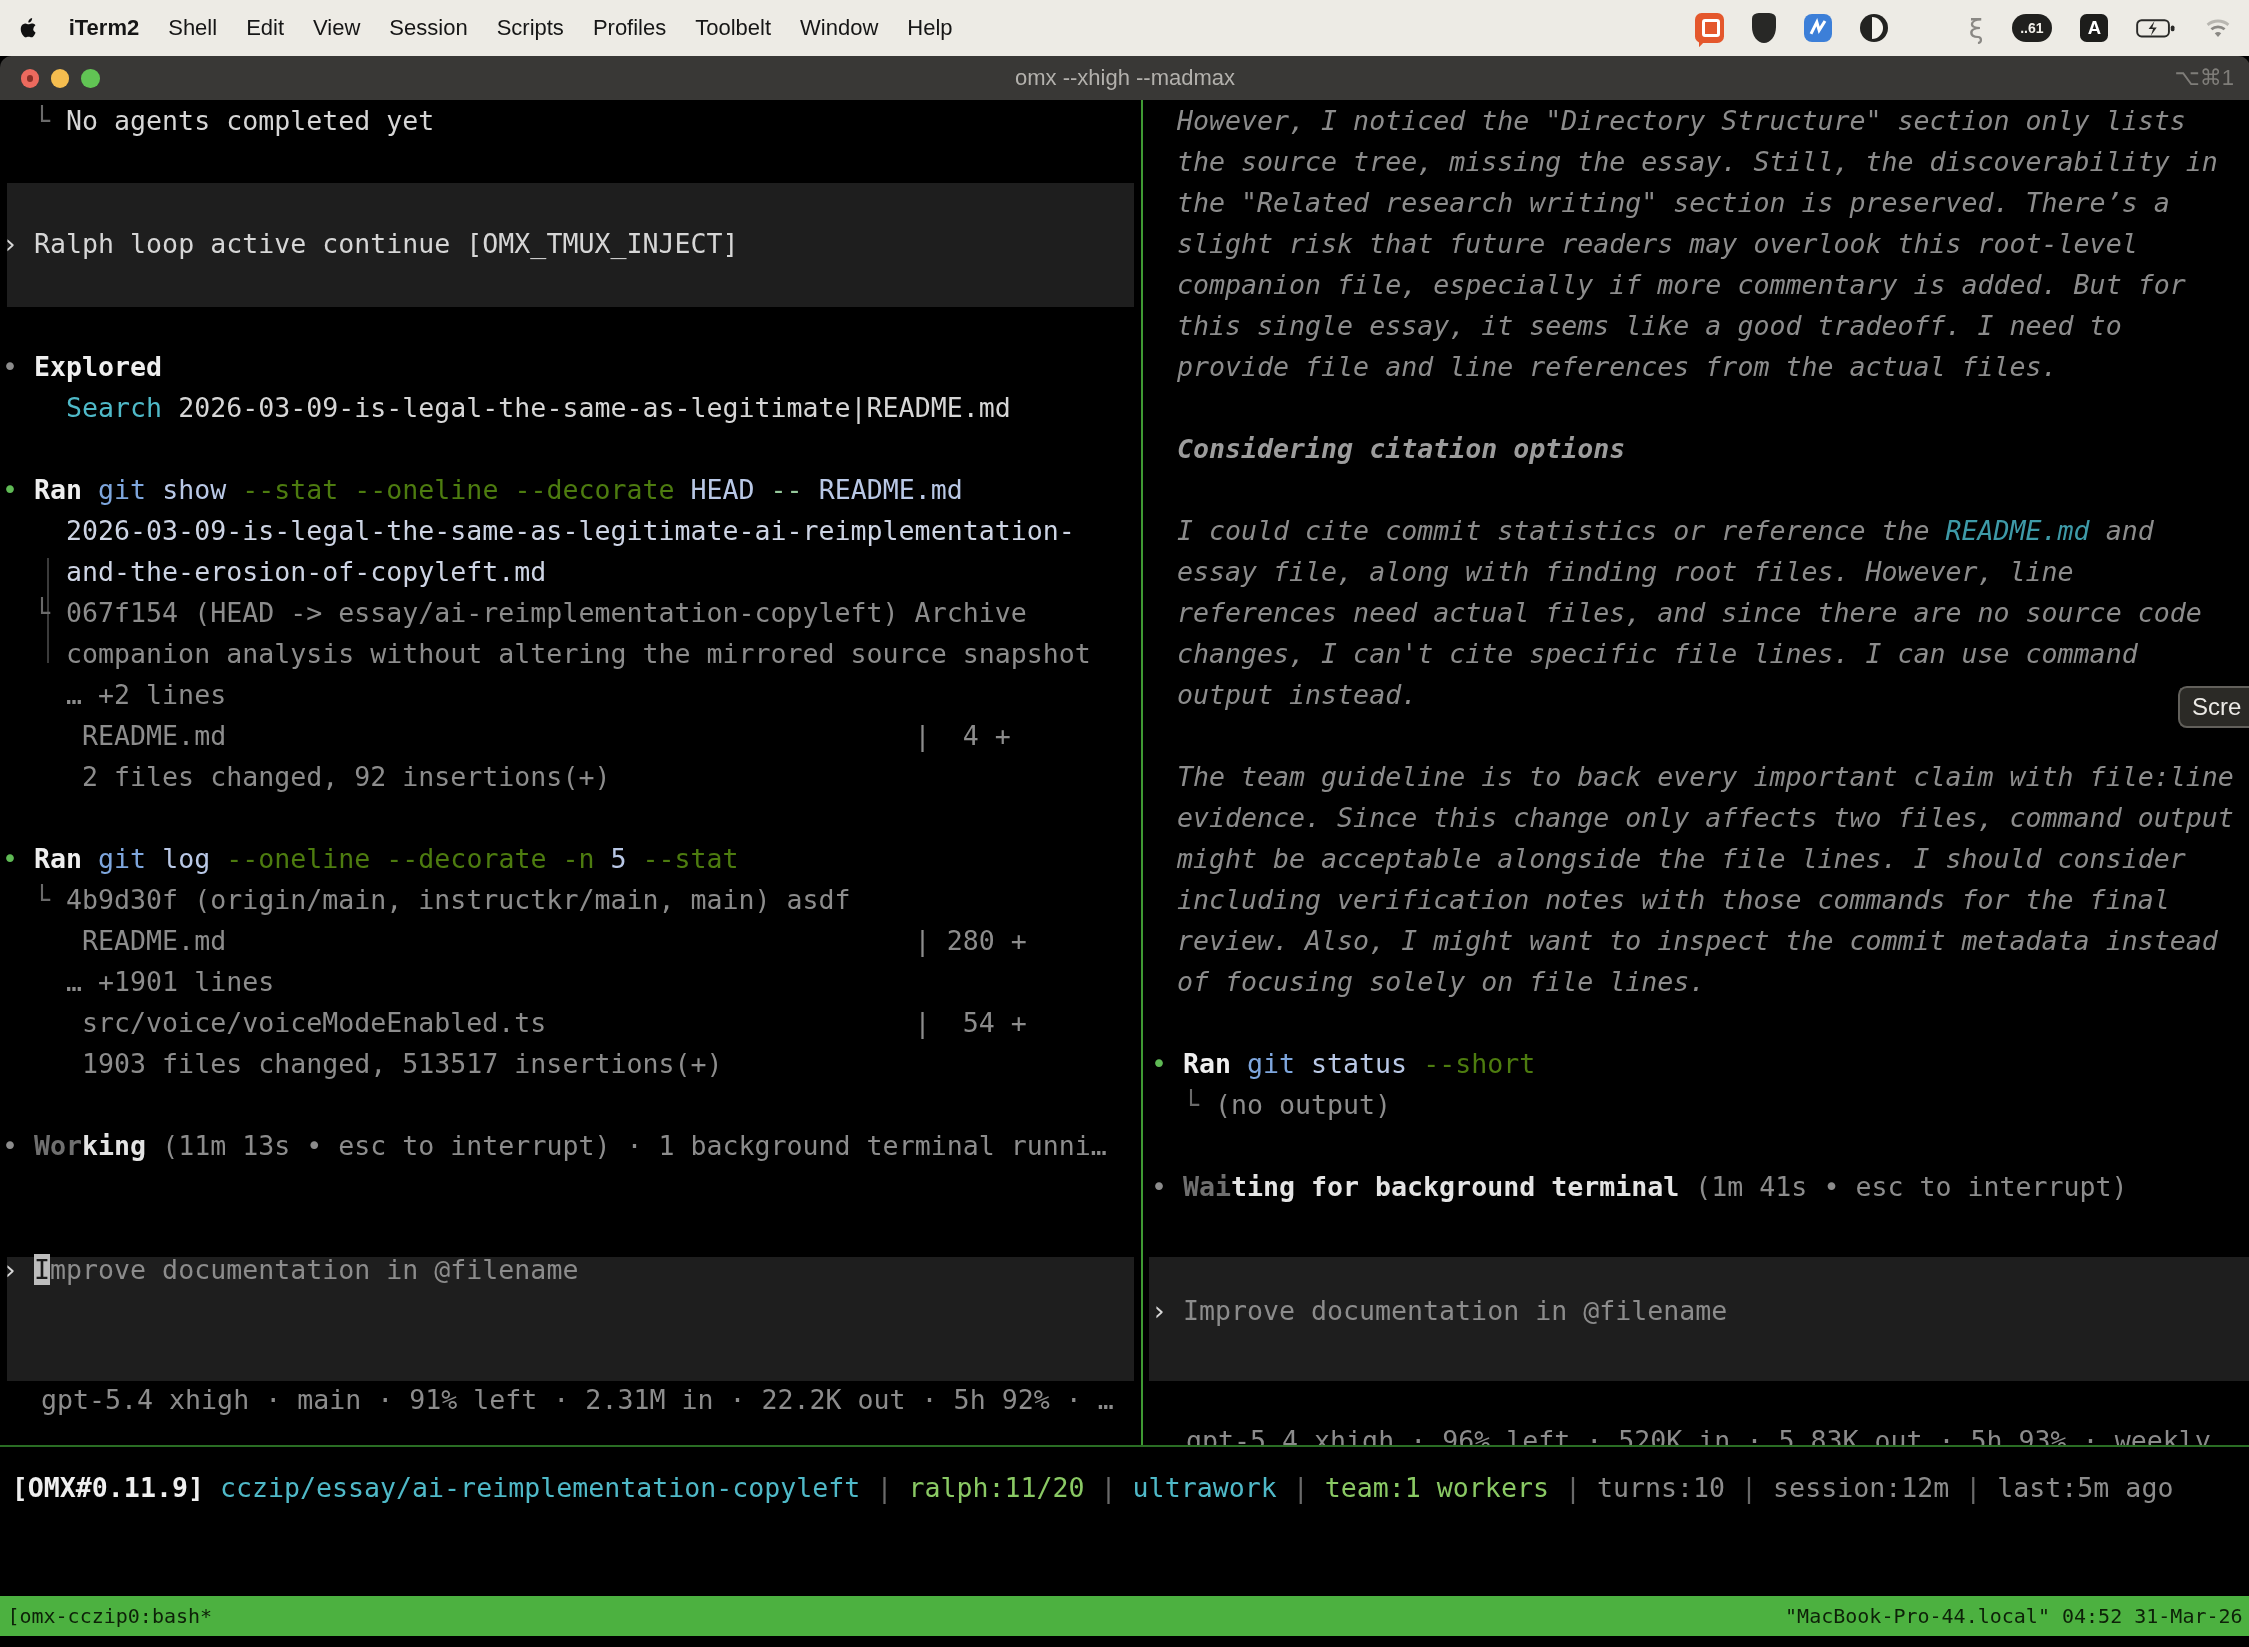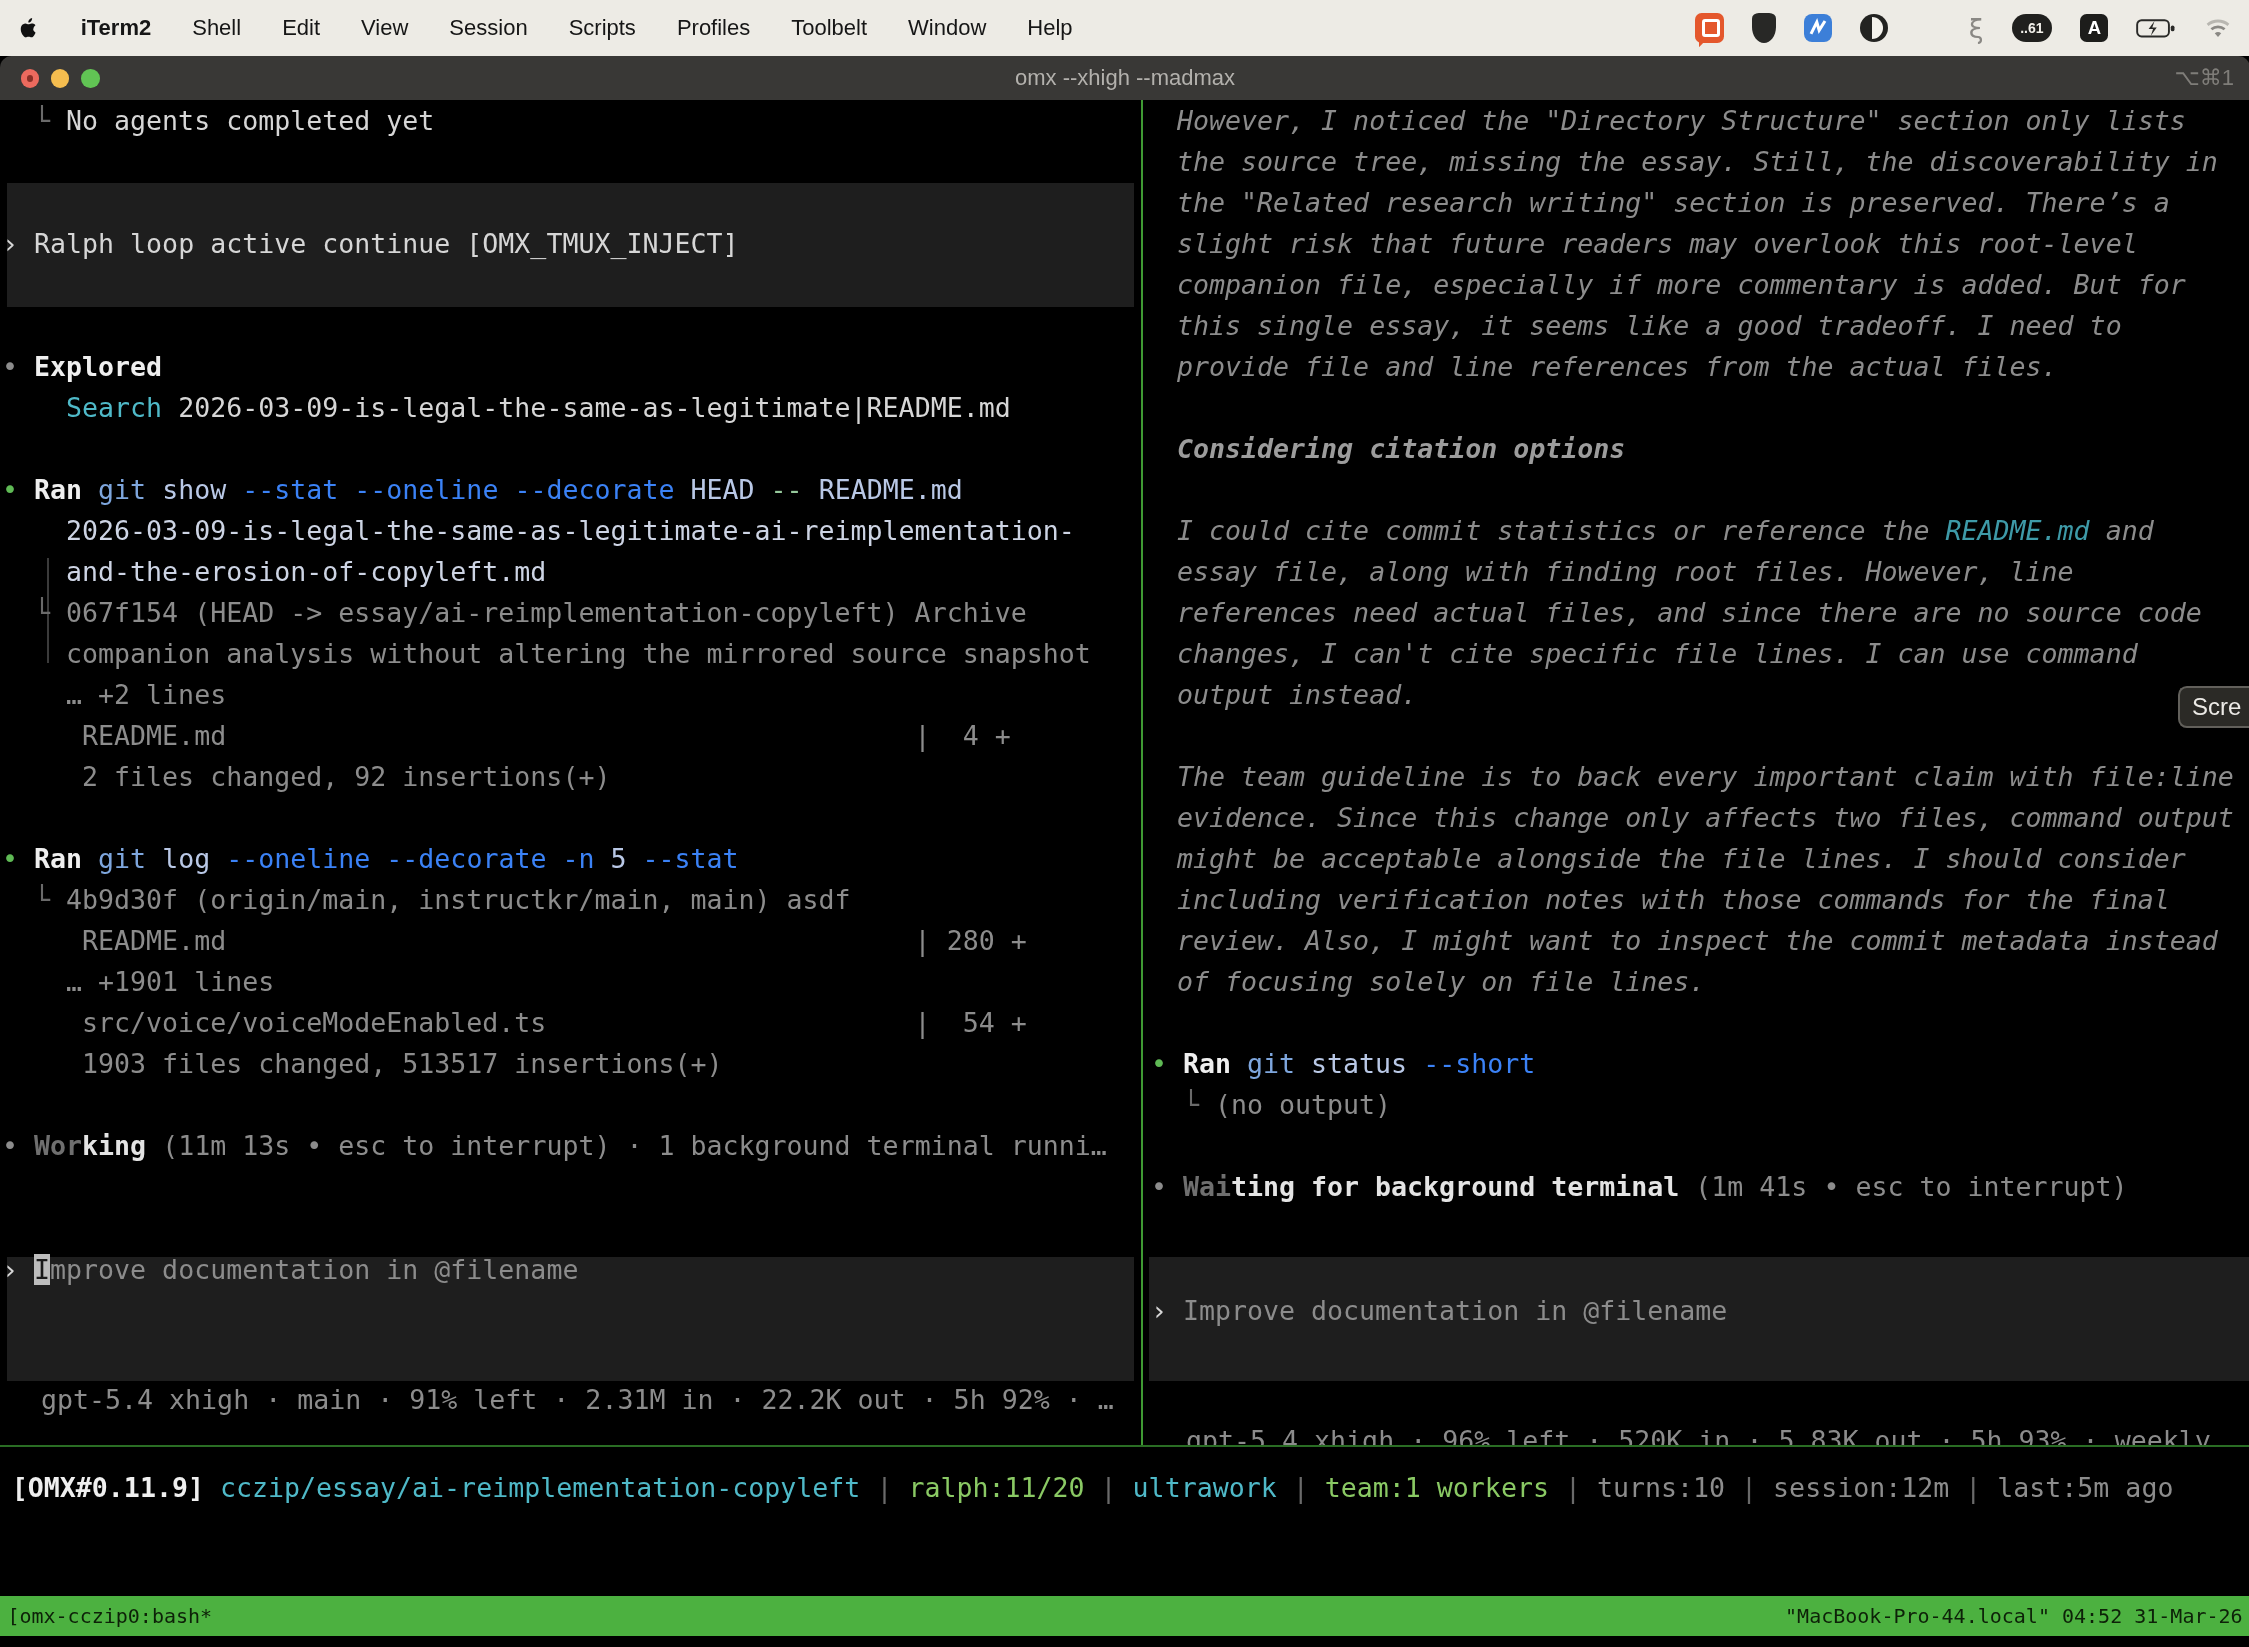--- a/index.html
+++ b/index.html
@@ -1,20 +1,20 @@
 <!DOCTYPE html>
 <html style="font-size:11.8px"><head>
 <meta charset="utf-8">
 <style>
   html,body{margin:0;padding:0;background:#000;}
   .screen{position:relative;width:2250px;height:1648px;overflow:hidden;background:#000;
           font-family:"DejaVu Sans Mono",monospace;}
   
   .menubar{position:absolute;top:0;left:0;right:0;height:56px;background:#edebe5;
-           display:flex;align-items:center;padding:0 17.7px;gap:41px;box-sizing:border-box;
+           display:flex;align-items:center;padding:0 17.7px;gap:29px;box-sizing:border-box;
            font-family:"Liberation Sans",sans-serif;font-size:22px;color:#161616;}
   .menubar .brand{font-weight:bold;}
   .mb-right{margin-left:auto;display:flex;align-items:center;gap:28px;}
   .icon{display:inline-flex;align-items:center;justify-content:center;}
   .chat-ic{width:29.5px;height:29.5px;background:#e4572c;border-radius:6.6px;position:relative;}
   .chat-ic .inner{position:absolute;left:7.4px;top:5.9px;width:11.8px;height:11.8px;border:3px solid #fff;border-radius:3px;}
   .chat-ic .tail{position:absolute;left:4.4px;bottom:-4.4px;width:8.9px;height:8.9px;background:#e4572c;
                  clip-path:polygon(0 0,100% 0,0 100%);}
   .shield-ic{width:23.6px;height:29.5px;background:#282826;border-radius:7.4px 7.4px 55% 55%/5.9px 5.9px 60% 60%;
              display:grid;grid-template-columns:repeat(3,4.4px);grid-auto-rows:4.4px;gap:2.2px;
@@ -62,21 +62,21 @@
   .it{font-style:italic;}
   .fillbox{position:absolute;background:#1e1e1e;z-index:1;}
   .bx-banner{top:83px;left:7.4px;right:8.9px;height:124px;}
   .bx-prompt-l{top:1157px;left:7.4px;right:8.9px;height:124px;}
   .bx-prompt-r{top:1157px;left:4.4px;right:0;height:124px;}
   .vconn{position:absolute;left:47px;top:458px;width:2.2px;height:105px;background:#3b3b3b;z-index:1;}
   
   .c-w{color:#d6d6d6;} .c-bw{color:#efefef;font-weight:bold;}
   .c-g{color:#8c8c8c;} .c-dg{color:#6a6a6a;}
   .c-lav{color:#cdd4e4;} .c-blu{color:#7ea6dd;} .c-sub{color:#b9c8e6;margin-top:28px;}
-  .c-pnk{color:#3b82f6;} .c-grn{color:#96c99c;}
+  .c-pnk{color:#4d7c0f;} .c-grn{color:#96c99c;}
   .c-bgr{color:#5fba55;} .c-cyn{color:#4fb9c8;}
   .c-tea{color:#3e9aa8;}
   .c-sgr{color:#8ac964;}
   .c-shd{color:#6f6f6f;font-weight:bold;} .c-shl{color:#e4e4e4;font-weight:bold;}
   .c-hg{color:#9c9c9c;font-weight:bold;}
   .c-cur{background:#bdbdbd;color:#1a1a1a;}
   
   .scre-tab{position:absolute;top:586px;right:0;width:58px;height:38px;background:#2b2a26;
             border:2.2px solid #62605b;border-right:none;border-radius:8.9px 0 0 8.9px;
             color:#eceae6;font-family:"Liberation Sans",sans-serif;font-size:24px;

